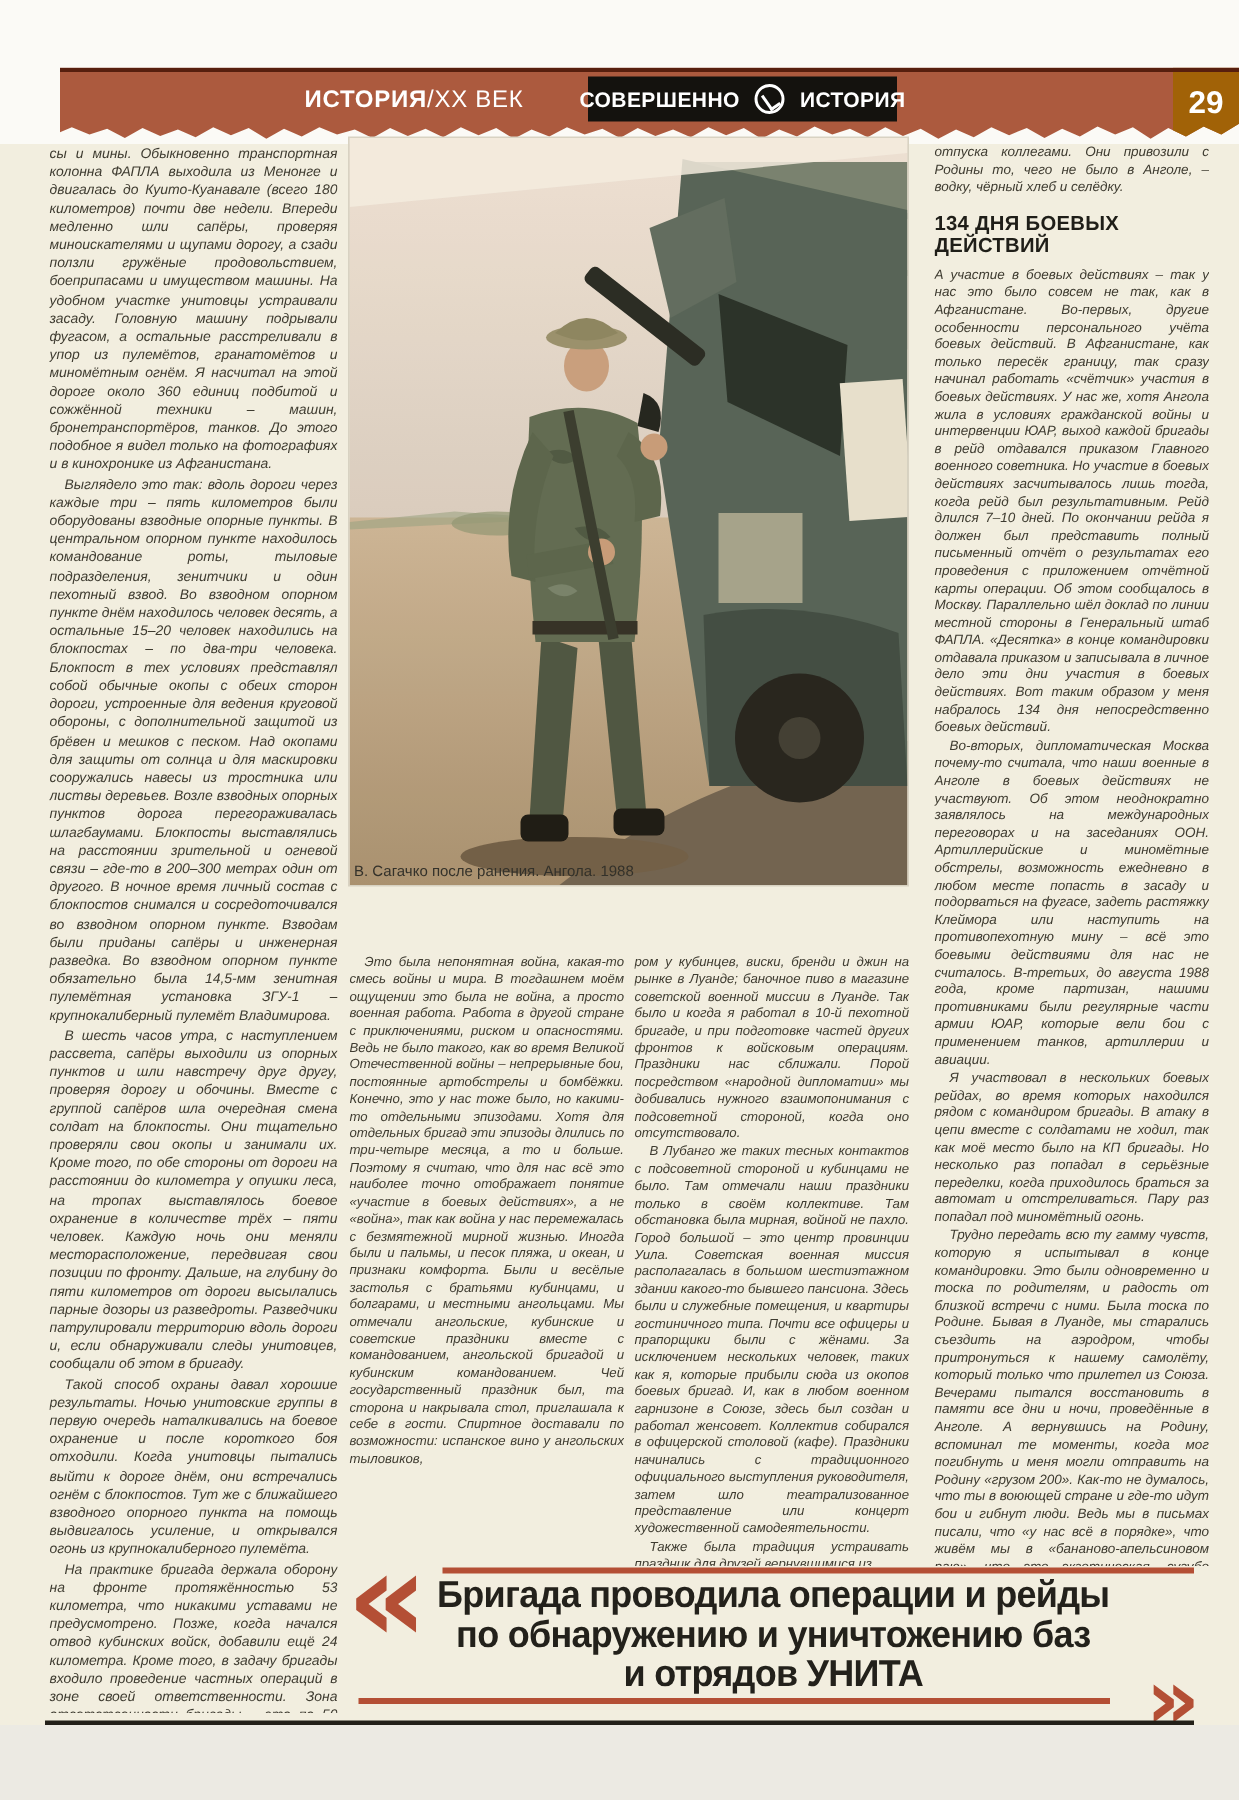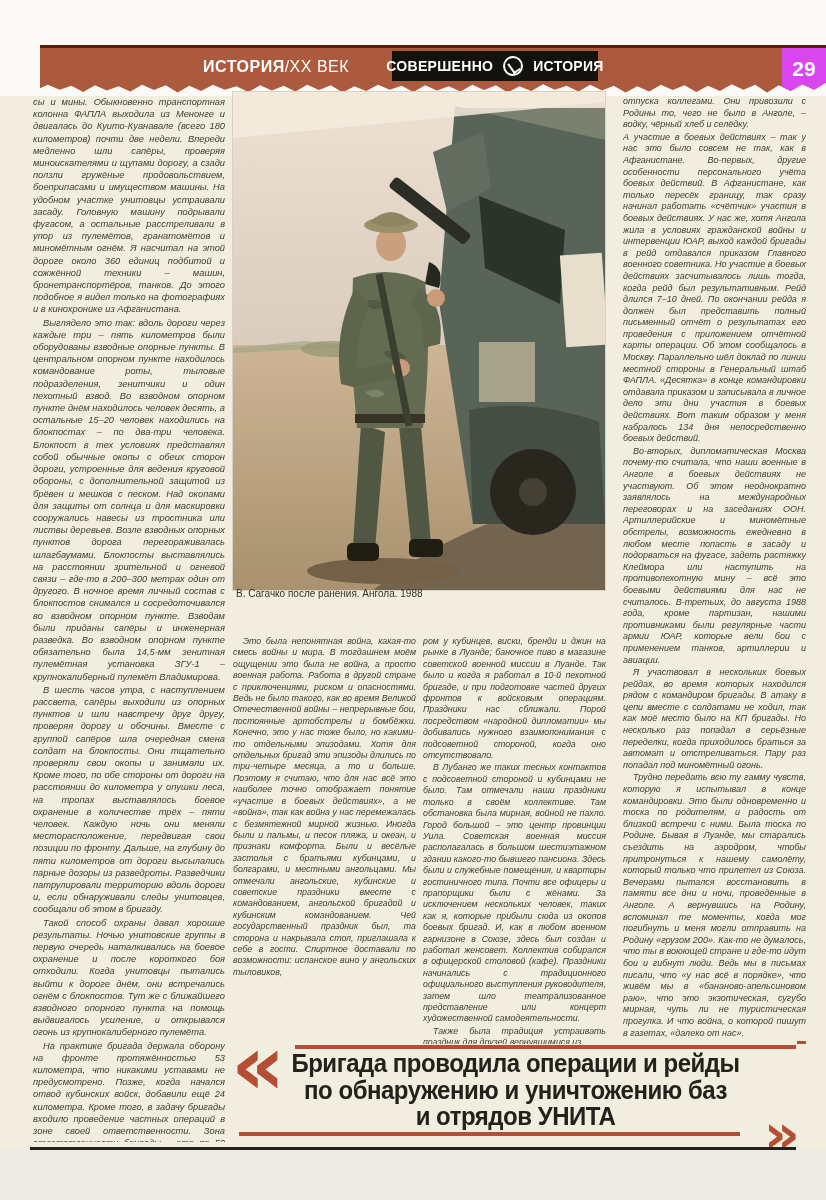--- a/index.html
+++ b/index.html
@@ -24,41 +24,41 @@
   .logo-box{position:absolute;left:352px;top:6px;width:206px;height:30px;background:#14120e;
     display:flex;align-items:center;justify-content:center;gap:10px;color:#fff;
     font-weight:bold;font-size:14px;letter-spacing:.3px;}
   .logo-emblem{width:20px;height:20px;border-radius:50%;background:#14120e;
     border:2px solid #fff;box-sizing:border-box;position:relative;flex:0 0 auto;}
   .logo-emblem::after{content:"";position:absolute;left:5px;top:3px;width:6px;height:10px;
     border-left:2px solid #fff;border-bottom:2px solid #fff;transform:rotate(-35deg);}
   .issue-box{position:absolute;right:44px;top:0;width:164px;height:48px;background:#fdfdfa;
     text-align:center;padding-top:7px;box-sizing:border-box;color:#3e3c35;
     font-size:11px;font-weight:bold;line-height:1.45;}
-  .pagenum-box{position:absolute;right:0;top:0;width:44px;height:48px;background:#d946ef;
+  .pagenum-box{position:absolute;right:0;top:0;width:44px;height:48px;background:#a16207;
     display:flex;align-items:center;justify-content:center;color:#fff;font-weight:bold;font-size:21px;}
 
   
   .colbox{position:absolute;color:#3e3b30;text-align:justify;hyphens:auto;overflow:hidden;}
   .colbox p{margin:0 0 1px 0;font-style:italic;}
   .colbox p.ind{text-indent:10px;}
   .col1{left:33px;top:96px;width:192px;height:1046px;font-size:9.3px;line-height:12.2px;}
   .col2{left:233px;top:636px;width:183px;height:408px;font-size:8.8px;line-height:11.4px;}
   .col3{left:423px;top:636px;width:183px;height:408px;font-size:8.8px;line-height:11.4px;}
   .col4{left:613px;top:96px;width:183px;height:948px;font-size:9px;line-height:11.6px;margin-left:10px;}
   .col4 h2{font-size:13.5px;line-height:1.15;color:#1f1e18;margin:10px 0 6px 0;
     text-align:left;letter-spacing:.2px;}
   .endmark-row{text-align:right;margin-top:2px;}
   .endmark{display:inline-block;width:9px;height:9px;background:#b44f35;}
 
   
   .photo{position:absolute;left:233px;top:92px;width:372px;height:498px;background:#d8cec0;
     outline:1px solid #d8d2c2;}
   .photo svg{display:block;}
-  .caption{position:absolute;left:236px;top:588px;width:370px;font-size:10px;color:#33312a;}
+  .caption{position:absolute;left:236px;top:576px;width:370px;font-size:10px;color:#33312a;}
 
   
   .pullquote{position:absolute;left:233px;top:1042px;width:565px;height:102px;}
   .pq-topline{position:absolute;left:62px;right:2px;top:3px;height:4px;background:#b44f35;}
   .pq-botline{position:absolute;left:6px;right:58px;bottom:8px;height:4px;background:#b44f35;}
   .pq-open{position:absolute;left:-2px;top:-26px;font-size:84px;font-weight:bold;color:#b44f35;
     font-family:"DejaVu Sans",sans-serif;}
   .pq-close{position:absolute;right:-2px;bottom:-22px;font-size:56px;font-weight:bold;color:#b44f35;
     font-family:"DejaVu Sans",sans-serif;}
   .pq-text{position:absolute;left:48px;right:48px;top:8px;text-align:center;color:#23211b;
@@ -157,20 +157,21 @@
   </div>
 
   <div class="colbox col3">
     <p>ром у кубинцев, виски, бренди и джин на рынке в Луанде; баночное пиво в магазине советской военной миссии в Луанде. Так было и когда я работал в 10-й пехотной бригаде, и при подготовке частей других фронтов к войсковым операциям. Праздники нас сближали. Порой посредством «народной дипломатии» мы добивались нужного взаимопонимания с подсоветной стороной, когда оно отсутствовало.</p>
     <p class="ind">В Лубанго же таких тесных контактов с подсоветной стороной и кубинцами не было. Там отмечали наши праздники только в своём коллективе. Там обстановка была мирная, войной не пахло. Город большой – это центр провинции Уила. Советская военная миссия располагалась в большом шестиэтажном здании какого-то бывшего пансиона. Здесь были и служебные помещения, и квартиры гостиничного типа. Почти все офицеры и прапорщики были с жёнами. За исключением нескольких человек, таких как я, которые прибыли сюда из окопов боевых бригад. И, как в любом военном гарнизоне в Союзе, здесь был создан и работал женсовет. Коллектив собирался в офицерской столовой (кафе). Праздники начинались с традиционного официального выступления руководителя, затем шло театрализованное представление или концерт художественной самодеятельности.</p>
     <p class="ind">Также была традиция устраивать праздник для друзей вернувшимися из</p>
   </div>
 
   <div class="colbox col4">
     <p>отпуска коллегами. Они привозили с Родины то, чего не было в Анголе, – водку, чёрный хлеб и селёдку.</p>
+    <h2>134 ДНЯ БОЕВЫХ ДЕЙСТВИЙ</h2>
     <p>А участие в боевых действиях – так у нас это было совсем не так, как в Афганистане. Во-первых, другие особенности персонального учёта боевых действий. В Афганистане, как только пересёк границу, так сразу начинал работать «счётчик» участия в боевых действиях. У нас же, хотя Ангола жила в условиях гражданской войны и интервенции ЮАР, выход каждой бригады в рейд отдавался приказом Главного военного советника. Но участие в боевых действиях засчитывалось лишь тогда, когда рейд был результативным. Рейд длился 7–10 дней. По окончании рейда я должен был представить полный письменный отчёт о результатах его проведения с приложением отчётной карты операции. Об этом сообщалось в Москву. Параллельно шёл доклад по линии местной стороны в Генеральный штаб ФАПЛА. «Десятка» в конце командировки отдавала приказом и записывала в личное дело эти дни участия в боевых действиях. Вот таким образом у меня набралось 134 дня непосредственно боевых действий.</p>
     <p class="ind">Во-вторых, дипломатическая Москва почему-то считала, что наши военные в Анголе в боевых действиях не участвуют. Об этом неоднократно заявлялось на международных переговорах и на заседаниях ООН. Артиллерийские и миномётные обстрелы, возможность ежедневно в любом месте попасть в засаду и подорваться на фугасе, задеть растяжку Клеймора или наступить на противопехотную мину – всё это боевыми действиями для нас не считалось. В-третьих, до августа 1988 года, кроме партизан, нашими противниками были регулярные части армии ЮАР, которые вели бои с применением танков, артиллерии и авиации.</p>
     <p class="ind">Я участвовал в нескольких боевых рейдах, во время которых находился рядом с командиром бригады. В атаку в цепи вместе с солдатами не ходил, так как моё место было на КП бригады. Но несколько раз попадал в серьёзные переделки, когда приходилось браться за автомат и отстреливаться. Пару раз попадал под миномётный огонь.</p>
     <p class="ind">Трудно передать всю ту гамму чувств, которую я испытывал в конце командировки. Это были одновременно и тоска по родителям, и радость от близкой встречи с ними. Была тоска по Родине. Бывая в Луанде, мы старались съездить на аэродром, чтобы притронуться к нашему самолёту, который только что прилетел из Союза. Вечерами пытался восстановить в памяти все дни и ночи, проведённые в Анголе. А вернувшись на Родину, вспоминал те моменты, когда мог погибнуть и меня могли отправить на Родину «грузом 200». Как-то не думалось, что ты в воюющей стране и где-то идут бои и гибнут люди. Ведь мы в письмах писали, что «у нас всё в порядке», что живём мы в «бананово-апельсиновом раю», что это экзотическая, сугубо мирная, чуть ли не туристическая прогулка. И что война, о которой пишут в газетах, «далеко от нас».</p>
     <div class="endmark-row">
       <span class="endmark"></span>
     </div>
 
   </div>
 

